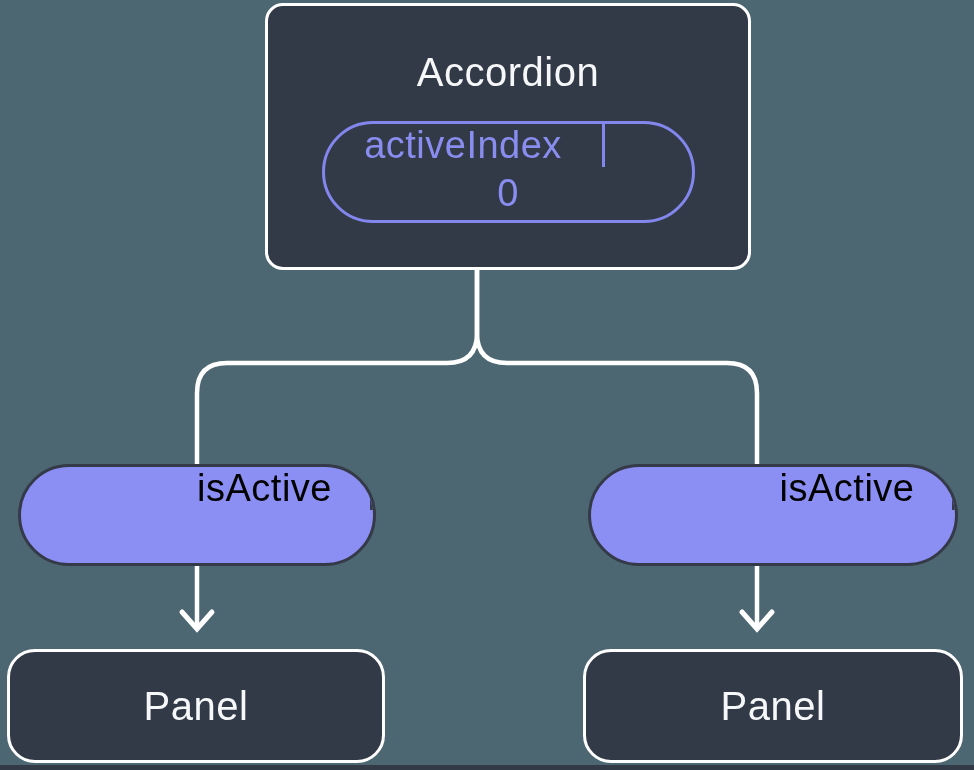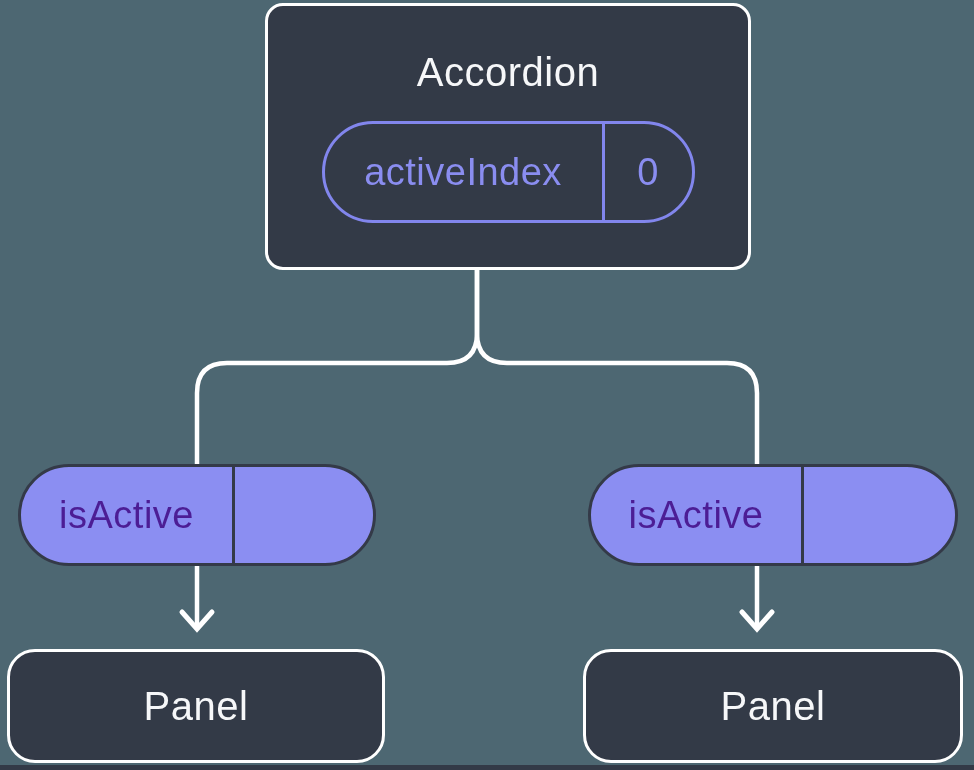--- a/index.html
+++ b/index.html
@@ -49,20 +49,21 @@
     color: #F6F7F9;
     letter-spacing: 0.5px;
   }
   .pill {
     box-sizing: border-box;
     display: flex;
     align-items: stretch;
     border-radius: 51px;
     height: 102px;
     overflow: hidden;
+    flex-direction: column;
   }
   .pill .seg {
     display: flex;
     align-items: center;
     justify-content: center;
     font-size: 38px;
     letter-spacing: 0.5px;
   }
   .prop-pill {
     margin-top: 28px;
@@ -76,22 +77,23 @@
     border-right: 3px solid #8286ED;
   }
   .prop-pill .seg-value {
     flex: 1;
   }
   .state-pill {
     position: absolute;
     z-index: 2;
     background: #8B8EF2;
     border: 3px solid #343A48;
-    color: #4c1d95;
+    color: #000000;
     font-weight: 500;
+    align-items: flex-end;
   }
   .state-pill .seg-value {
     flex: 1;
   }
   .state-pill-left {
     left: 18px;
     top: 464px;
     width: 358px;
   }
   .state-pill-left .seg-name {

